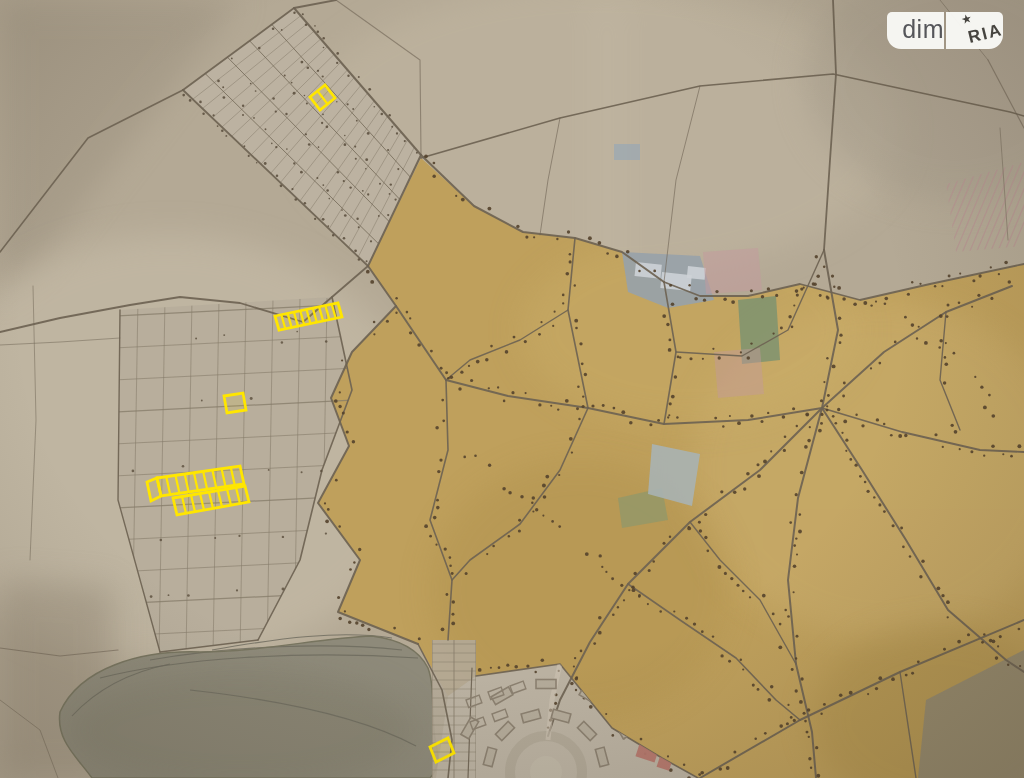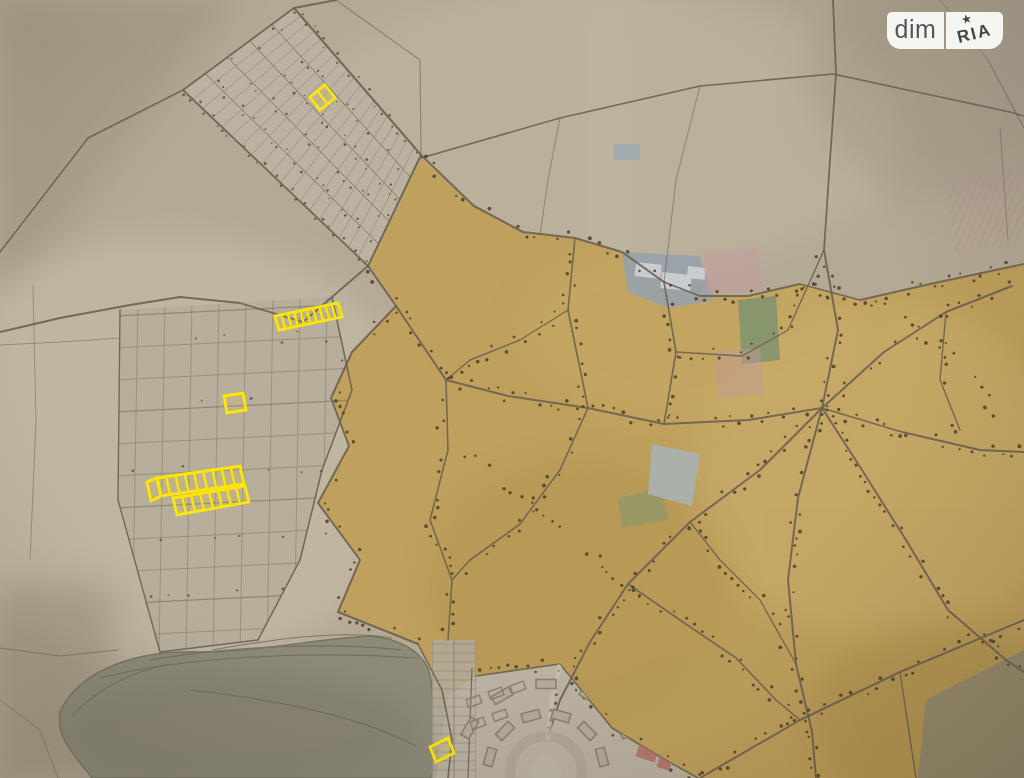--- a/index.html
+++ b/index.html
@@ -3,21 +3,21 @@
 <meta charset="utf-8">
 <style>
   html,body{margin:0;padding:0;background:#6b6458;}
   .stage{position:relative;width:1024px;height:778px;overflow:hidden;
          background:#b4a995;font-family:"Liberation Sans",sans-serif;}
   .stage svg{position:absolute;inset:0;display:block;}
   .vignette{position:absolute;inset:0;pointer-events:none;
     background:radial-gradient(ellipse at 45% 42%, rgba(0,0,0,0) 55%, rgba(55,45,30,.20) 100%);}
   .watermark{position:absolute;top:12px;right:21px;display:flex;gap:2px;z-index:5;}
   .wm-box{background:rgba(250,250,247,.95);width:57px;height:37px;
-          display:flex;align-items:center;justify-content:center;}
+          display:flex;align-items:center;justify-content:flex-end;}
   .wm-dim{border-radius:5px 0 0 14px;}
   .wm-dim span{font-size:25px;color:#55565a;letter-spacing:.5px;line-height:1;padding-bottom:3px;}
   .wm-ria{border-radius:0 5px 14px 0;position:relative;}
   .ria-text{font-weight:700;font-size:17px;color:#46443f;letter-spacing:2px;
             transform:rotate(-14deg);display:inline-block;margin-top:6px;}
   .ria-star{position:absolute;top:1px;left:15px;font-size:12px;color:#46443f;
             transform:rotate(-14deg);line-height:1;}
 </style>
 </head>
 <body>

